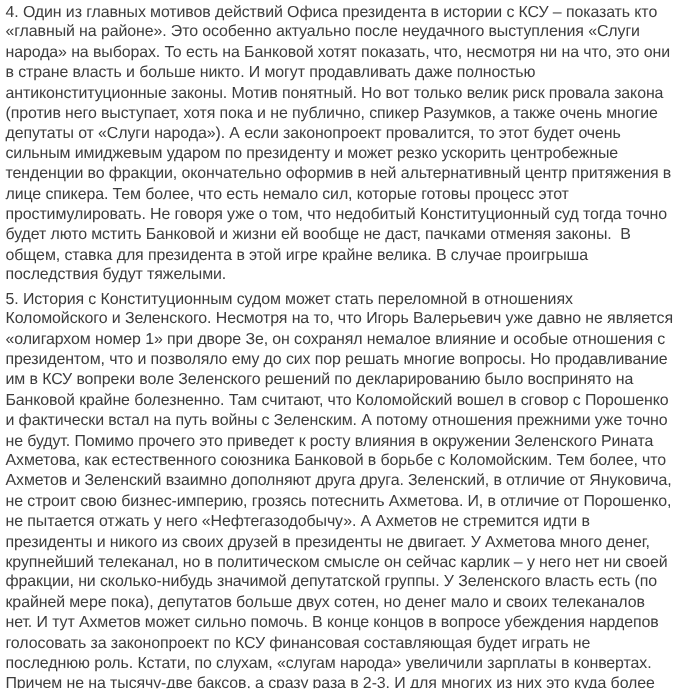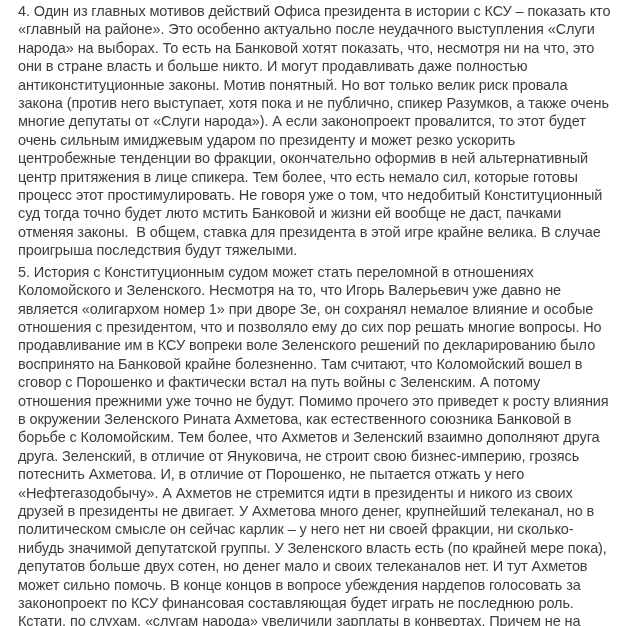--- a/index.html
+++ b/index.html
@@ -5,21 +5,21 @@
   html, body {
     margin: 0;
     padding: 0;
     background: #ffffff;
   }
   .page {
     width: 620px;
     height: 626px;
     box-sizing: border-box;
     background: #ffffff;
-    padding: 2px 6px 0 18px;
+    padding: 2px 6px 0 5px;
     overflow: hidden;
     font-family: "Liberation Sans", "DejaVu Sans", sans-serif;
     font-size: 14.5px;
     line-height: 18.4px;
     letter-spacing: -0.1px;
     color: #3d3d3d;
   }
   .page p {
     margin: 0 0 3px 0;
     white-space: pre-wrap;       

